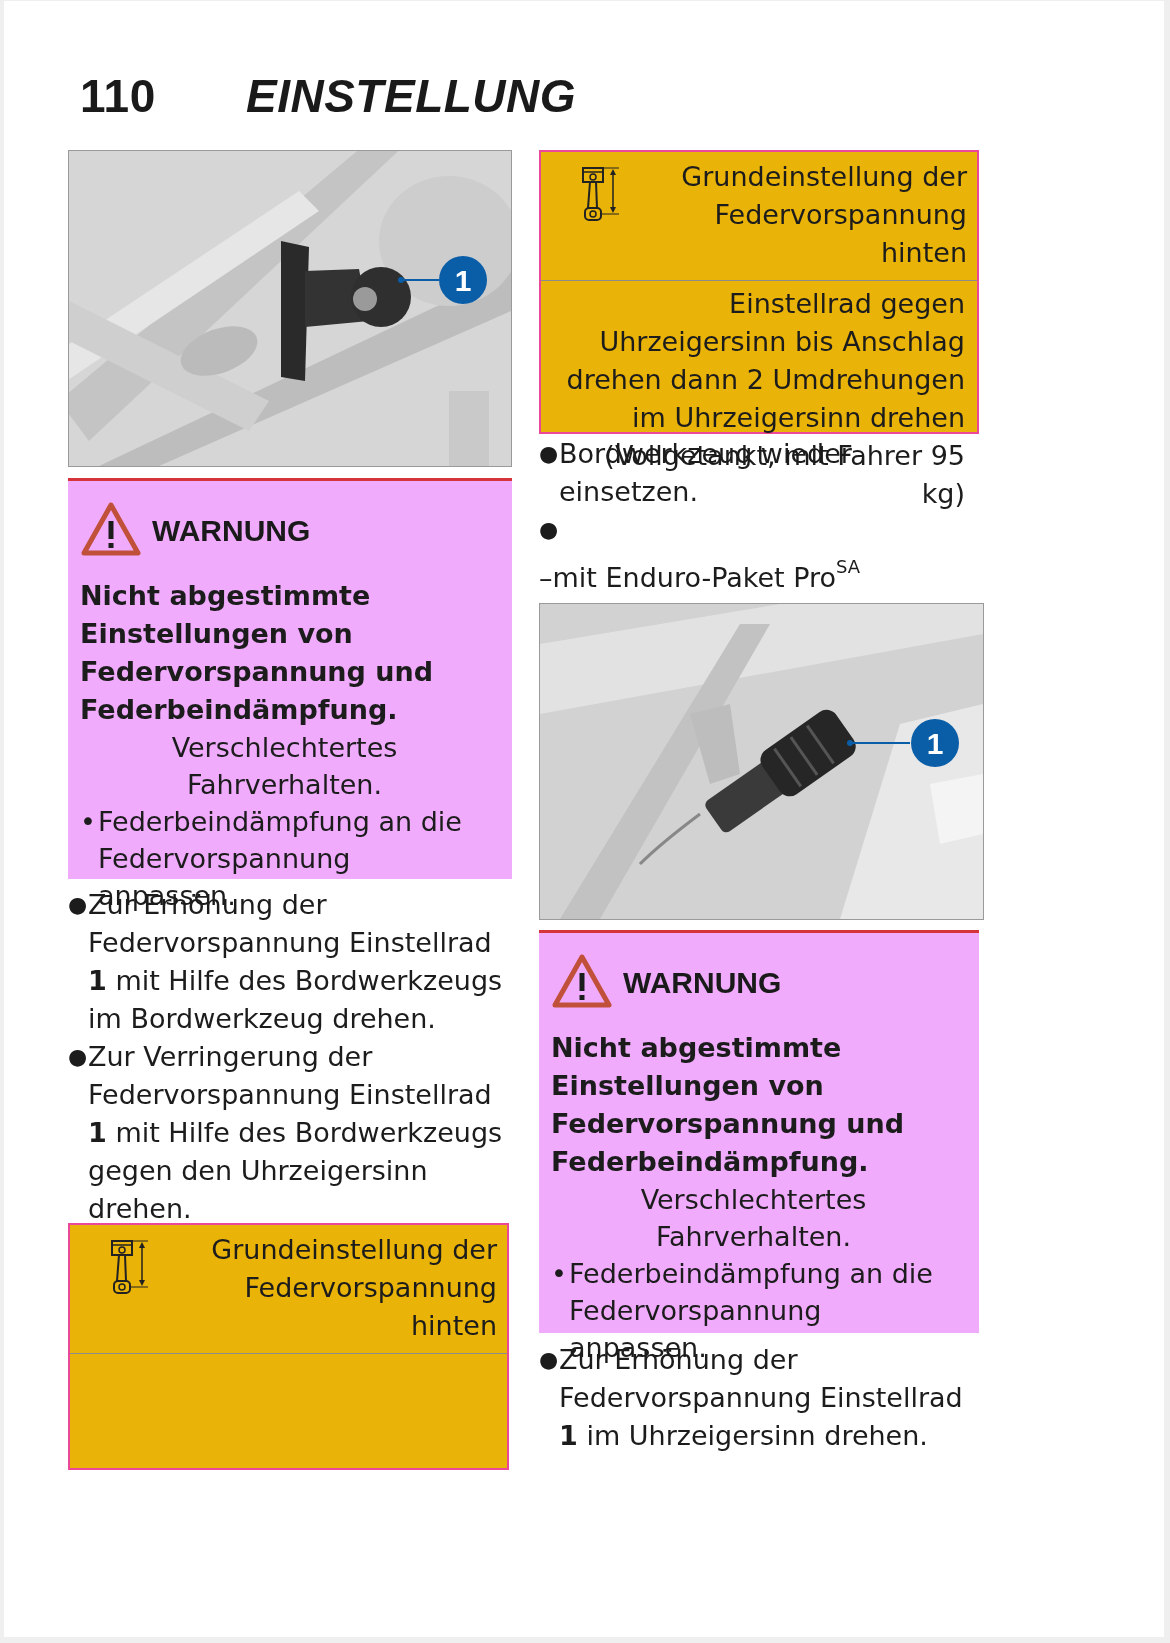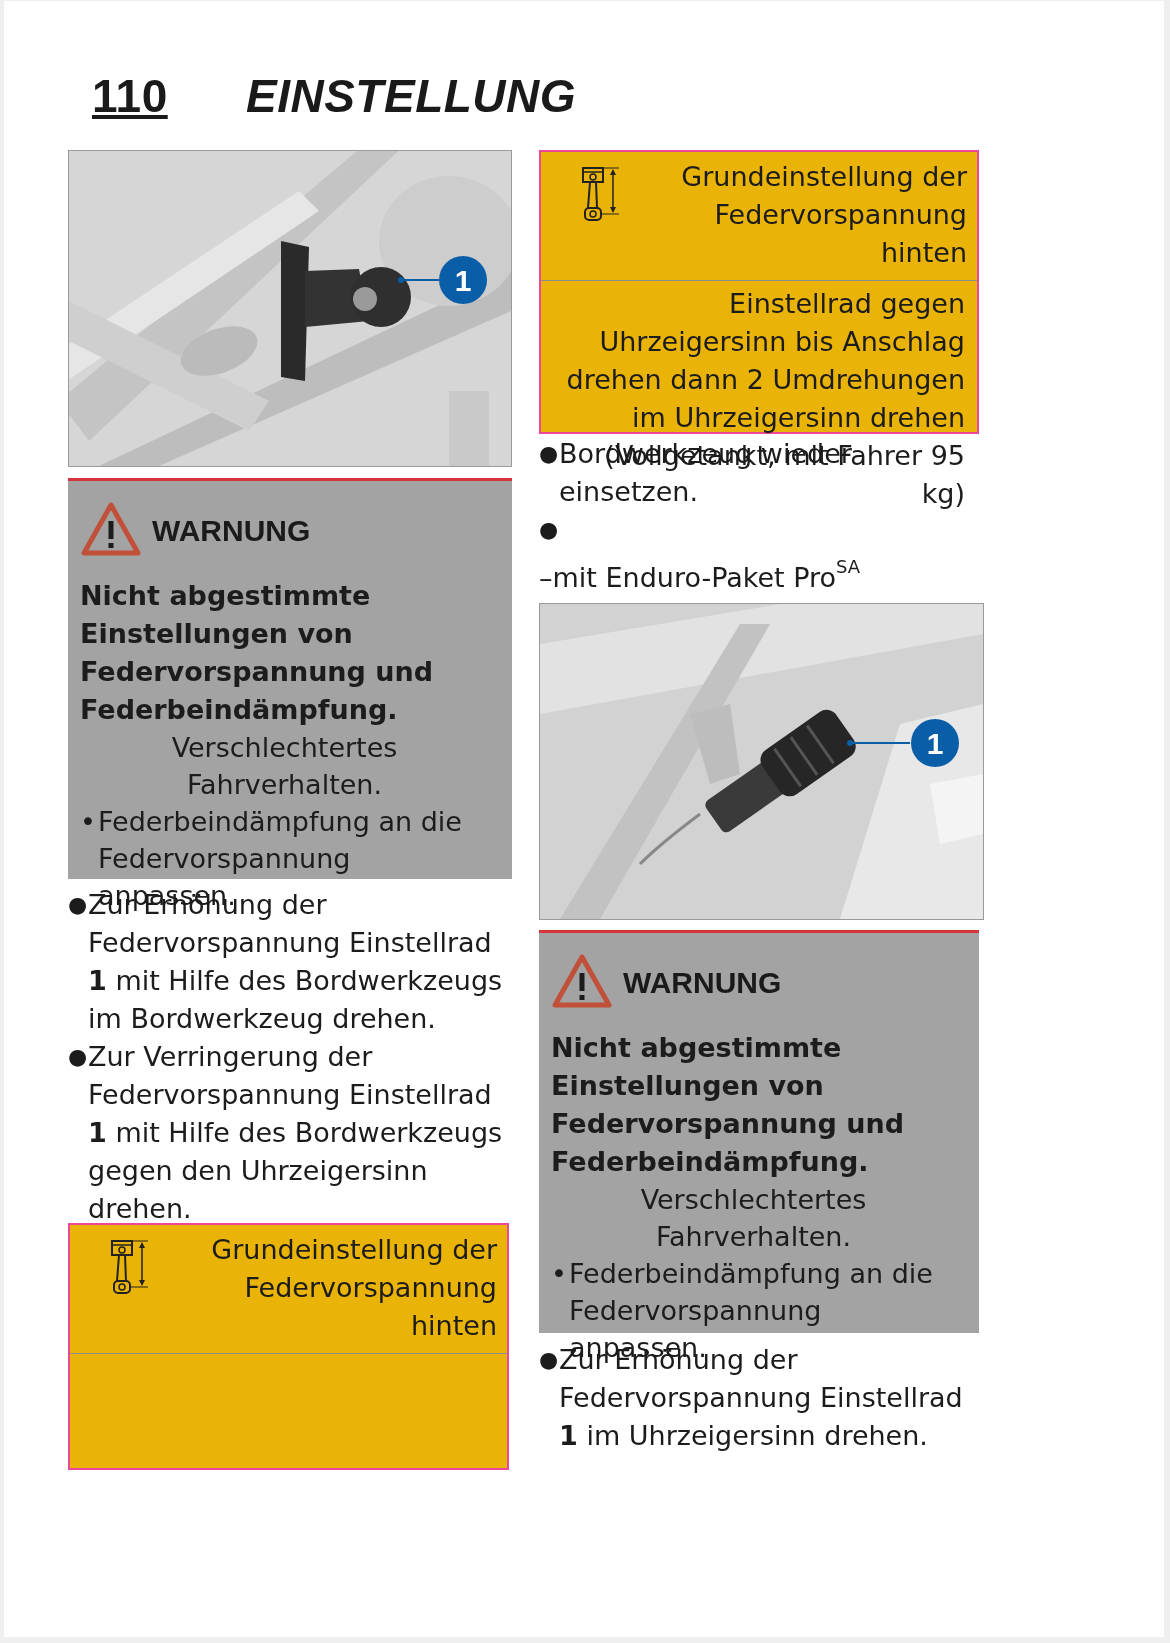--- a/index.html
+++ b/index.html
@@ -13,31 +13,31 @@
     }
     .page {
       position: absolute; left: 4px; top: 1px; width: 1160px; height: 1636px;
       background: #ffffff;
     }
     .header {
       position: absolute; left: 72px; top: 68px;
       font-family: "Liberation Sans", sans-serif;
       font-weight: bold; font-size: 46px; letter-spacing: 0.5px; color: #1a1a1a;
     }
-    .header .num { position: absolute; left: 16px; top: 0; white-space: nowrap; text-decoration: underline; }
+    .header .num { position: absolute; left: 4px; top: 0; white-space: nowrap; }
     .header .title { position: absolute; left: 170px; top: 0; white-space: nowrap; font-style: italic; }
 
     .figure {
       position: absolute; border: 1px solid #9a9a9a; overflow: hidden;
       background: linear-gradient(135deg, #dedede 0%, #c9c9c9 45%, #e4e4e4 100%);
     }
     .figure svg { display:block; width:100%; height:100%; }
 
     .warn {
-      position: absolute; background: #a3a3a3; border-top: 3px solid #d6343b;
+      position: absolute; background: #f0abfc; border-top: 3px solid #d6343b;
       box-sizing: border-box; padding: 20px 23px 12px 12px;
     }
     .warn-head { display: flex; align-items: center; gap: 10px; margin-bottom: 16px; }
     .warn-head .label {
       font-family: "Liberation Sans", sans-serif;
       font-weight: bold; font-size: 30px; color: #1a1a1a;
     }
     .warn-bold { font-weight: bold; font-size: 27px; line-height: 38px; }
     .warn-text { font-size: 27px; line-height: 37px; text-align: center; }
     .warn-bullet { display: flex; font-size: 27px; line-height: 37px; }

